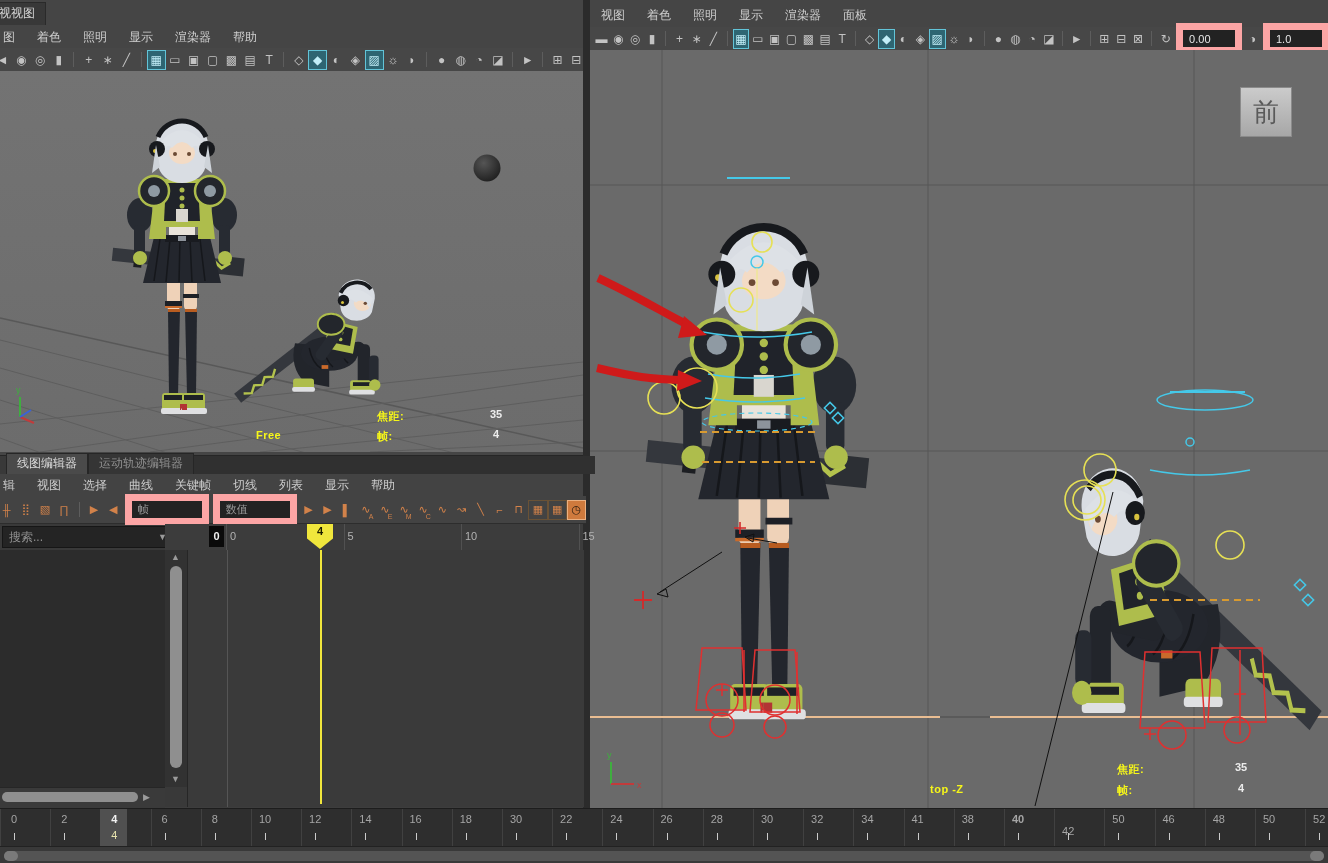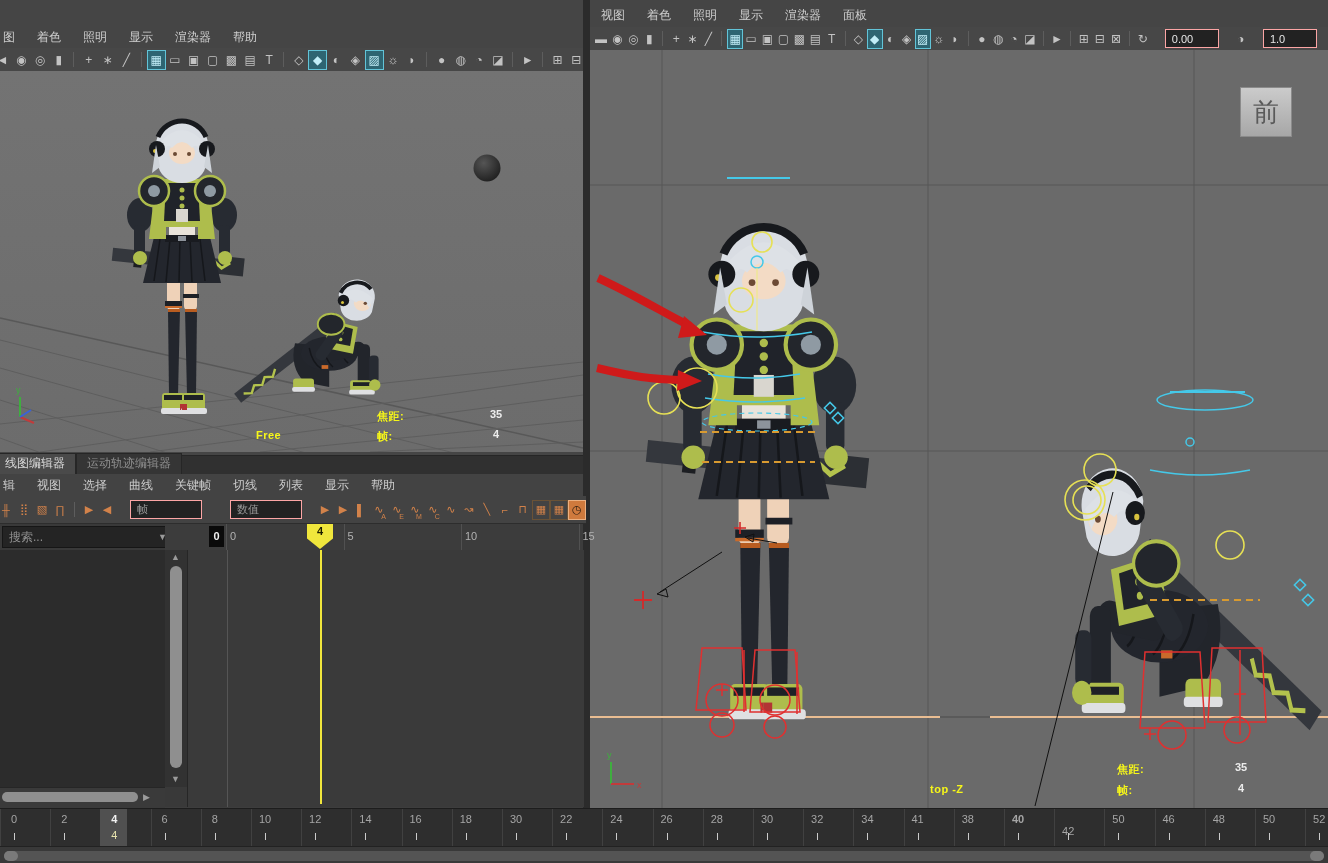--- a/index.html
+++ b/index.html
@@ -9,22 +9,22 @@
   
   .panel-head{background:#454545;border-bottom:1px solid #2e2e2e;display:flex;align-items:center;}
   .vtab{background:#383838;color:#d6d6d6;font-size:12px;padding:2px 10px 3px 4px;border:1px solid #2a2a2a;border-bottom:none;}
   .menu-row{display:flex;align-items:center;background:#454545;}
   .menu-item{font-size:12px;color:#cdcdcd;padding:0 11px;line-height:22px;white-space:nowrap;cursor:default;}
   .toolbar{display:flex;align-items:center;background:#474747;border-bottom:1px solid #2d2d2d;padding-left:3px;}
   .ticon{width:18px;height:18px;margin:1px 0;display:flex;align-items:center;justify-content:center;
          font-size:12px;color:#c3c3c3;border:1px solid transparent;position:relative;}
   .ticon.hl{background:#2e6572;border:1px solid #62c4d8;color:#c2eef8;}
   .tsep{width:1px;height:15px;background:#5d5d5d;margin:0 5px;}
-  .tfield{height:15px;min-width:40px;background:#222;border:1px solid #fca5a5;color:#e6e6e6;
-          font-size:11px;padding:1px 6px;display:flex;align-items:center;margin:0 14px;}
+  .tfield{height:15px;min-width:40px;background:#222;border:7px solid #fca5a5;color:#e6e6e6;
+          font-size:11px;padding:1px 6px;display:flex;align-items:center;margin:0 2px;}
   .orange .ticon{color:#d2824a;font-size:11px;}
   .orange .ticon.boxed{border:1px solid #6a5236;}
   .orange .ticon.hl{background:#cf7a3d;border:1px solid #ebb081;color:#2b1c10;}
   .orange .tfield{min-width:58px;color:#9a9a9a;}
   .tangent-sub{position:absolute;right:1px;bottom:-1px;font-size:7px;color:#d2824a;}
   
   .scene{background:#6f6f6f;overflow:hidden;}
   .hud-label{color:#f6f619;font-size:11px;font-weight:bold;letter-spacing:.5px;}
   .hud-value{color:#ececec;font-size:11px;font-weight:bold;}
   .viewcube{background:linear-gradient(#cbcbcb,#a7a7a7);border:1px solid #8b8b8b;color:#5a5a5a;
@@ -161,20 +161,23 @@
         <circle cx="134" cy="53" r="1.8" fill="#6b4a35"></circle>
         <path d="M108,42 A19,19 0 0 1 140,38" stroke="#17191d" stroke-width="4" fill="none"></path>
         <circle cx="111" cy="50" r="6" fill="#17191d"></circle>
         <circle cx="110" cy="52" r="1.6" fill="#d8c23e"></circle>
         <rect x="88" y="118" width="7" height="4" fill="#c96a2b"></rect>
       </g>
     </defs>
   </svg>
 
   <div class="abs" style="left:0;top:0;width:583px;height:455px;background:#454545;">
+    <div class="abs panel-head" style="left:0;top:0;width:583px;height:26px;">
+      <span class="vtab" style="margin-left:-6px;">视视图</span>
+    </div>
     <div class="abs menu-row" style="left:-8px;top:26px;width:591px;height:22px;">
         <span class="menu-item">图</span>
         <span class="menu-item">着色</span>
         <span class="menu-item">照明</span>
         <span class="menu-item">显示</span>
         <span class="menu-item">渲染器</span>
         <span class="menu-item">帮助</span>
       </div>
     <div class="abs toolbar" style="left:-10px;top:48px;width:593px;height:23px;">
         <div class="ticon">◄</div>
@@ -398,21 +401,21 @@
       <div class="abs viewcube" style="left:650px;top:37px;width:50px;height:48px;">前</div>
       <div class="abs hud-label" style="left:340px;top:733px;">top -Z</div>
       <div class="abs hud-label" style="left:527px;top:712px;">焦距:</div>
       <div class="abs hud-value" style="left:645px;top:711px;">35</div>
       <div class="abs hud-label" style="left:527px;top:733px;">帧:</div>
       <div class="abs hud-value" style="left:648px;top:732px;">4</div>
     </div>
   </div>
 
   <div class="abs" id="graph-editor">
-    <div class="abs" style="left:0;top:0;width:583px;height:18px;background:#303030;display:flex;align-items:flex-end;">
+    <div class="abs" style="left:12px;top:0;width:583px;height:18px;background:#303030;display:flex;align-items:flex-end;">
       <span class="getab active" style="margin-left:-6px;">线图编辑器</span>
       <span class="getab idle">运动轨迹编辑器</span>
     </div>
     <div class="abs menu-row" style="left:-8px;top:18px;width:591px;height:22px;background:#434343;">
         <span class="menu-item">辑</span>
         <span class="menu-item">视图</span>
         <span class="menu-item">选择</span>
         <span class="menu-item">曲线</span>
         <span class="menu-item">关键帧</span>
         <span class="menu-item">切线</span>

